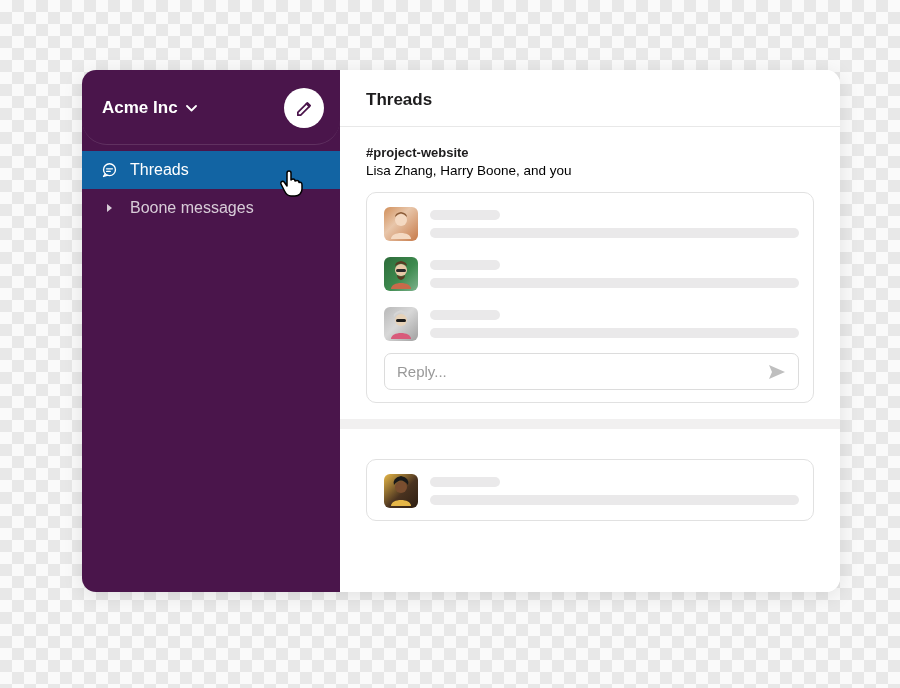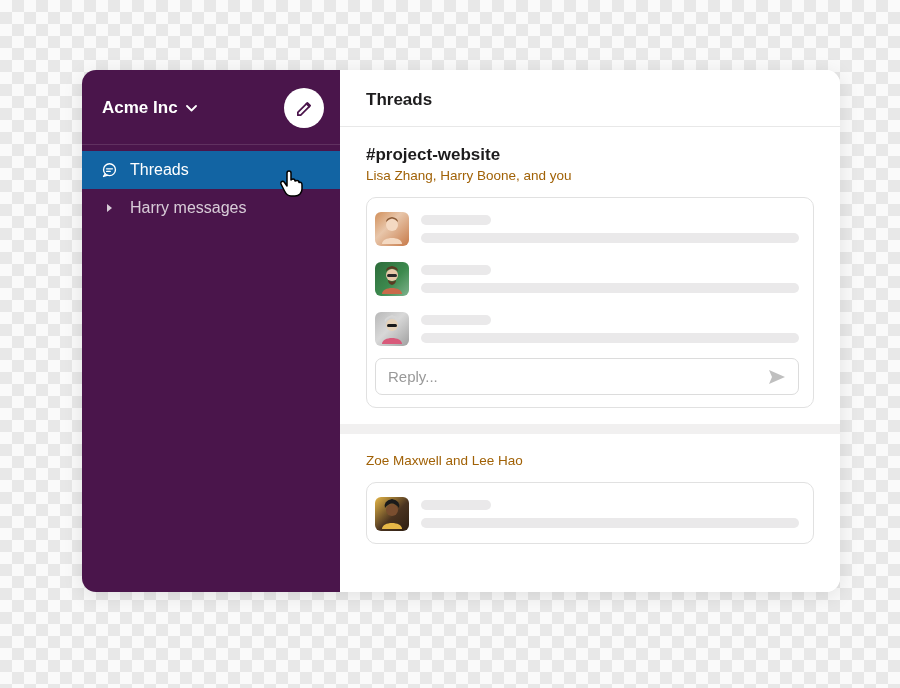--- a/index.html
+++ b/index.html
@@ -36,20 +36,21 @@
       display: flex;
       flex-direction: column;
       flex-shrink: 0;
     }
     .sidebar-header {
       display: flex;
       align-items: center;
       justify-content: space-between;
       padding: 18px 16px 16px 20px;
       border-bottom: 1px solid rgba(255,255,255,0.12);
+      border-radius: 25px;
     }
     .workspace-name {
       color: #fff;
       font-weight: 800;
       font-size: 17px;
       display: flex;
       align-items: center;
       gap: 8px;
       cursor: pointer;
     }
@@ -112,33 +113,33 @@
     }
     .thread-block {
       padding: 4px 26px 16px 26px;
     }
     .thread-block + .thread-block {
       border-top: 10px solid #f1f0f0;
       padding-top: 16px;
     }
     .thread-channel {
       font-weight: 800;
-      font-size: 17px;
+      font-size: 13px;
       color: #1d1c1d;
     }
     .thread-participants {
-      color: #a16207;
+      color: #000000;
       font-size: 13.5px;
       margin-top: 3px;
     }
     .msg-card {
       border: 1px solid #e1e1e1;
       border-radius: 10px;
       margin-top: 14px;
-      padding: 14px 14px 12px 8px;
+      padding: 14px 14px 12px 17px;
     }
     .msg-row {
       display: flex;
       gap: 12px;
     }
     .msg-row + .msg-row { margin-top: 16px; }
     .avatar {
       width: 34px;
       height: 34px;
       border-radius: 6px;
@@ -204,21 +205,21 @@
         <svg class="cursor-hand" width="28" height="30" viewBox="0 0 28 30">
           <path d="M10 4 C10 2.5 11 2 12 2 C13 2 14 2.5 14 4 L14 11 C14 11 15 10 16 10 C17 10 18 11 18 12 C18 12 19 11.5 20 11.5 C21 11.5 22 12.5 22 13.5 C22 13.5 23 13 24 13.5 C25 14 25 15 25 16 L25 20 C25 24 22 27 18 27 L14 27 C11 27 9 25 7.5 22 L4 15 C3.5 14 4 13 5 12.5 C6 12 7 12.5 7.5 13.5 L10 17 Z" fill="#fff" stroke="#000" stroke-width="1.5" stroke-linejoin="round"></path>
         </svg>
       </div>
       <div class="nav-item">
         <span class="icon-slot">
           <svg width="9" height="10" viewBox="0 0 9 10">
               <path d="M2 1 L7 5 L2 9 Z" fill="rgba(255,255,255,0.78)"></path>
             </svg>
         </span>
-        <span>Harry messages</span>
+        <span>Boone messages</span>
       </div>
     </nav>
   </aside>
 
   <main class="main">
     <div class="main-header">Threads</div>
 
     <div class="threads-body">
 
       <div class="thread-block">
@@ -272,21 +273,20 @@
           <div class="reply-box">
             <span>Reply...</span>
             <svg width="18" height="16" viewBox="0 0 18 16">
                 <path d="M1 1 L17 8 L1 15 L4 8 Z" fill="#bfbfbf"></path>
               </svg>
           </div>
         </div>
       </div>
 
       <div class="thread-block">
-        <div class="thread-participants">Zoe Maxwell and Lee Hao</div>
 
         <div class="msg-card">
           <div class="msg-row">
             <div class="avatar av4">
               <svg viewBox="0 0 34 34">
                   <circle cx="17" cy="13" r="6" fill="#7a4e2f"></circle>
                   <path d="M7 32 C7 24 27 24 27 32 Z" fill="#e6b747"></path>
                   <path d="M10 11 Q17 2 24 11 Q26 4 17 2 Q8 4 10 11 Z" fill="#1a1a1a"></path>
                 </svg>
             </div>

